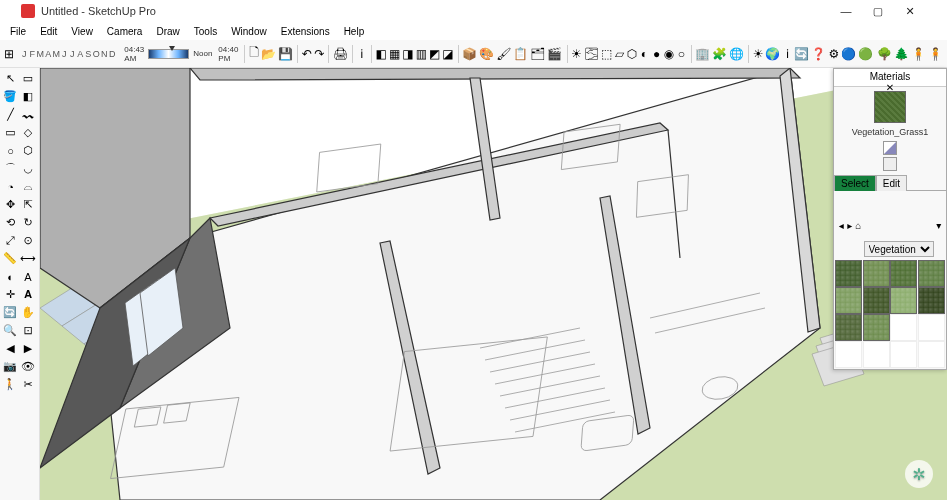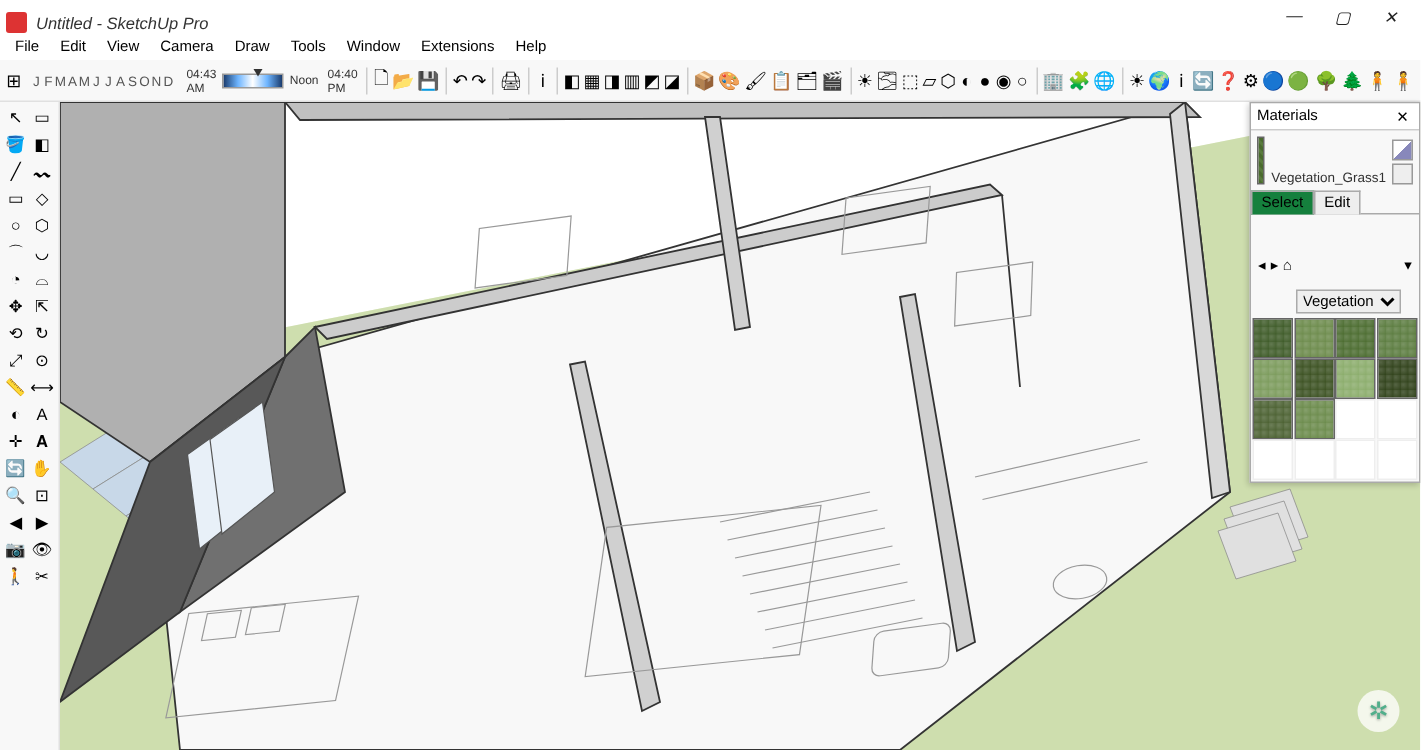--- a/index.html
+++ b/index.html
@@ -1,39 +1,39 @@
 <!DOCTYPE html>
 <html><head>
 <meta charset="utf-8">
 <style>
 * { margin: 0; padding: 0; box-sizing: border-box; font-family: "Segoe UI", Tahoma, sans-serif; }
 body { width: 947px; height: 500px; background: #fff; overflow: hidden; position: relative; font-size: 11px; }
-.titlebar { height: 22px; display: flex; align-items: flex-end; padding: 0 4px; background: #fff; font-style: italic; }
+.titlebar { height: 22px; display: flex; align-items: center; padding: 0 21px; background: #fff; }
 .titlebar .app-icon { width: 14px; height: 14px; background: #d33; border-radius: 2px; margin-right: 6px; }
 .titlebar .title { font-size: 11px; color: #333; flex: 1; }
 .titlebar .winbtn { width: 32px; height: 22px; display: flex; align-items: center; justify-content: center; color: #222; font-size: 11px; }
 .menubar { height: 18px; display: flex; align-items: center; padding: 0 4px; gap: 2px; }
 .menubar .mitem { padding: 1px 6px; font-size: 10px; color: #000; }
 .toolbar-row { height: 28px; display: flex; align-items: center; padding: 0 4px; gap: 2px; border-bottom: 1px solid #e0e0e0; background: #f8f8f8; }
 .tbtn { width: 18px; height: 18px; display: flex; align-items: center; justify-content: center; border-radius: 2px; font-size: 12px; }
 .tsep { width: 1px; height: 18px; background: #ccc; margin: 0 2px; }
 .months { display: flex; gap: 0; font-size: 9px; color: #555; margin: 0 4px; }
 .months span { width: 8px; text-align: center; }
 .time-bar { width: 70px; height: 10px; background: linear-gradient(90deg, #1a3c6e 0%, #6eb5ff 25%, #fff 50%, #6eb5ff 75%, #1a3c6e 100%); border: 1px solid #999; position: relative; }
 .time-caret { position: absolute; top: -4px; width: 0; height: 0; border-left: 3px solid transparent; border-right: 3px solid transparent; border-top: 5px solid #333; }
 .time-label { font-size: 8px; color: #333; margin: 0 2px; }
 .main { display: flex; height: calc(500px - 22px - 18px - 28px); position: relative; }
 .left-panel { width: 40px; background: #f8f8f8; border-right: 1px solid #e0e0e0; display: grid; grid-template-columns: 1fr 1fr; grid-auto-rows: 18px; gap: 0; padding: 2px; }
 .left-panel .tbtn { width: 17px; height: 17px; font-size: 11px; }
 .viewport { flex: 1; background: #fff; position: relative; overflow: hidden; }
 .viewport svg { width: 100%; height: 100%; }
 .materials { position: absolute; top: 0; right: 0; width: 114px; background: #f8f8f8; border: 1px solid #aaa; box-shadow: -1px 1px 4px rgba(0,0,0,0.2); font-size: 10px; }
-.materials .hdr { height: 18px; background: #fff; padding: 2px 4px; display: flex; align-items: center; justify-content: space-between; border-bottom: 1px solid #ccc; }
+.materials .hdr { height: 18px; background: #fff; padding: 2px 4px; display: flex; align-items: center; justify-content: space-between; border-bottom: 1px solid #ccc; flex-direction: column; }
 .materials .hdr .x { width: 14px; text-align: center; }
-.materials .preview-row { display: flex; padding: 4px; gap: 4px; align-items: flex-end; }
+.materials .preview-row { display: flex; padding: 4px; gap: 4px; align-items: center; flex-direction: column; }
 .materials .preview { width: 32px; height: 32px; background: linear-gradient(45deg, #4a6b2e 25%, #5a7b3e 25%, #5a7b3e 50%, #4a6b2e 50%, #4a6b2e 75%, #5a7b3e 75%); background-size: 6px 6px; border: 1px solid #666; }
 .materials .matname { font-size: 9px; color: #333; }
 .materials .tabs { display: flex; border-bottom: 1px solid #aaa; }
 .materials .tab { padding: 2px 6px; font-size: 10px; background: #15803d; border: 1px solid #aaa; border-bottom: none; margin-bottom: -1px; }
 .materials .tab.inactive { background: #eee; }
 .materials .sel-row { display: flex; align-items: center; padding: 2px 4px; gap: 2px; }
 .materials .sel-row select { flex: 1; font-size: 10px; height: 16px; border: 1px solid #aaa; margin-top: 48px; }
 .materials .nav-ic { width: 12px; height: 12px; font-size: 10px; display: flex; align-items: center; justify-content: center; }
 .materials .swatches { display: grid; grid-template-columns: repeat(4, 1fr); gap: 0; padding: 1px; }
 .materials .sw { width: 27px; height: 27px; border: 1px solid #666; }

